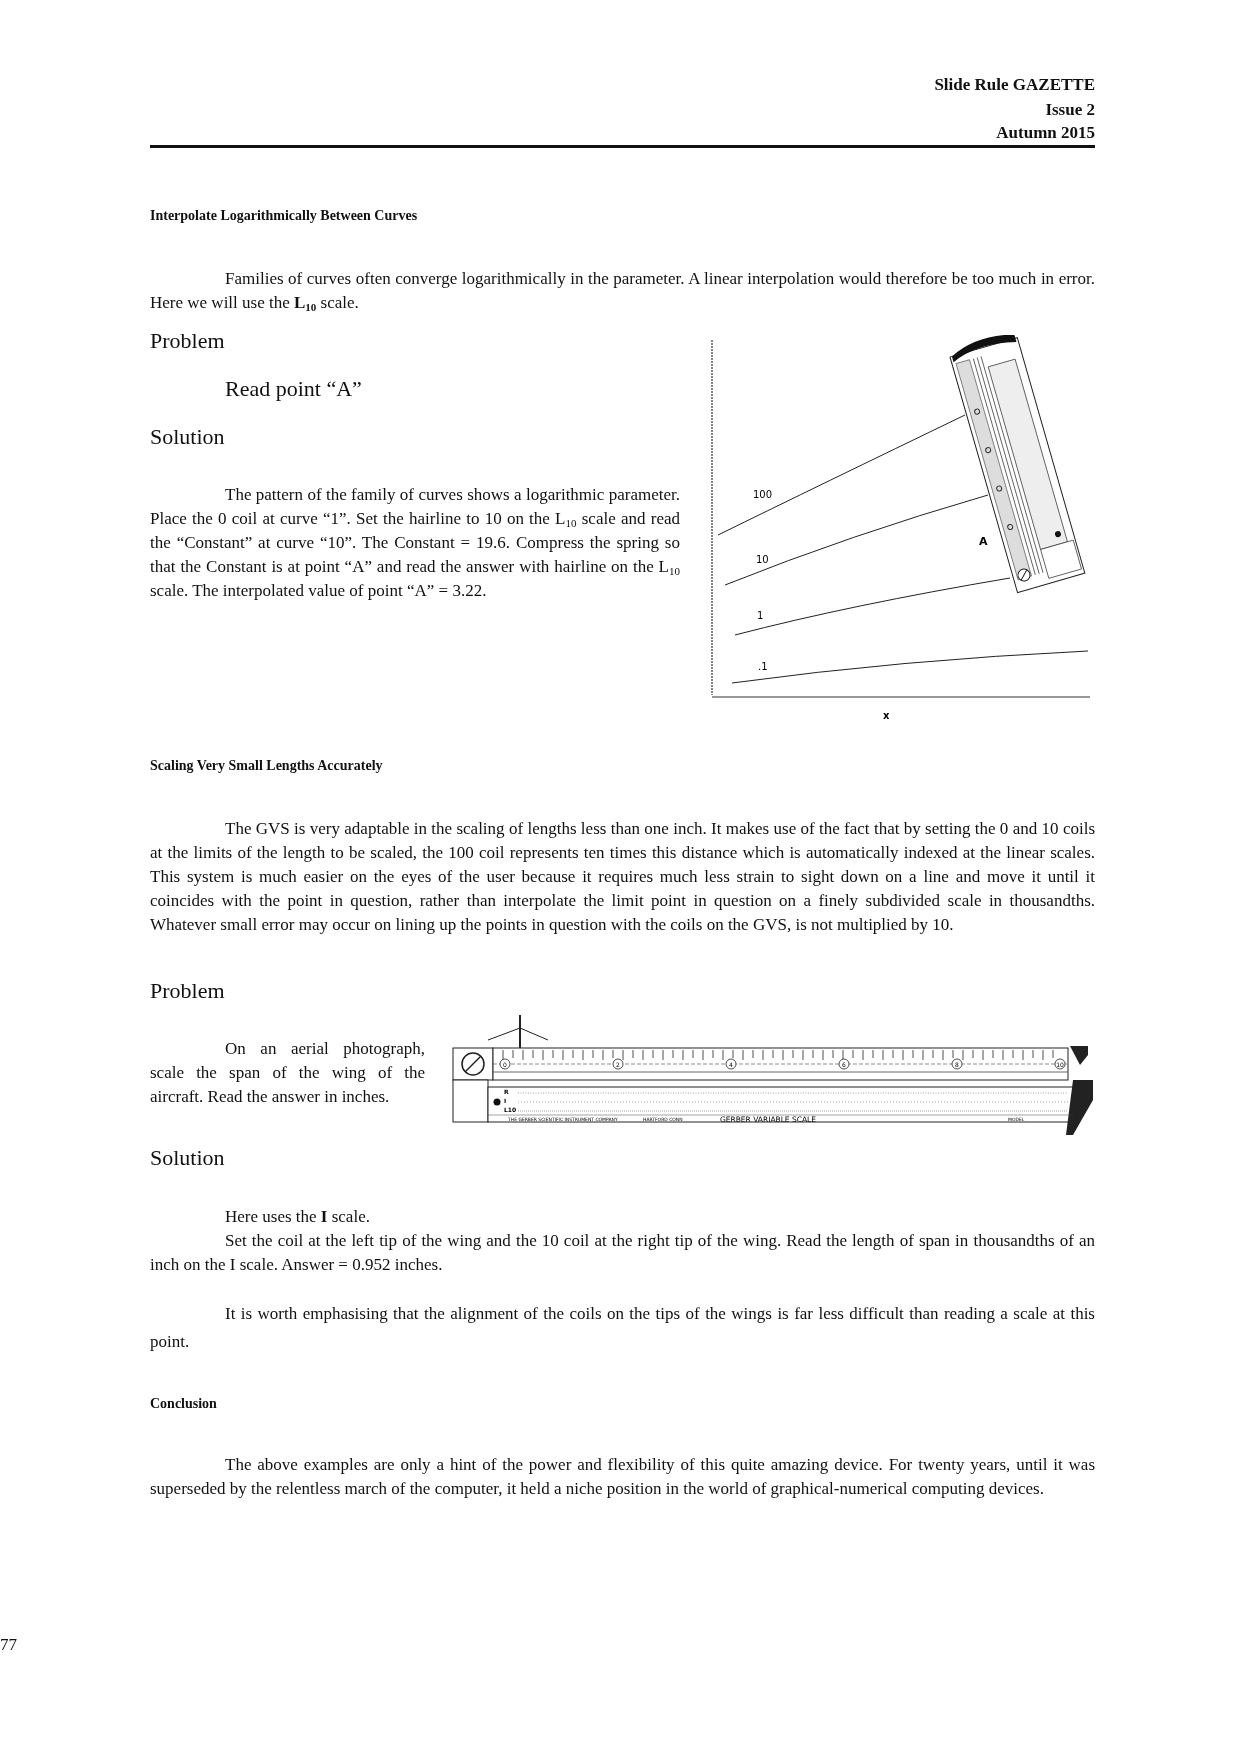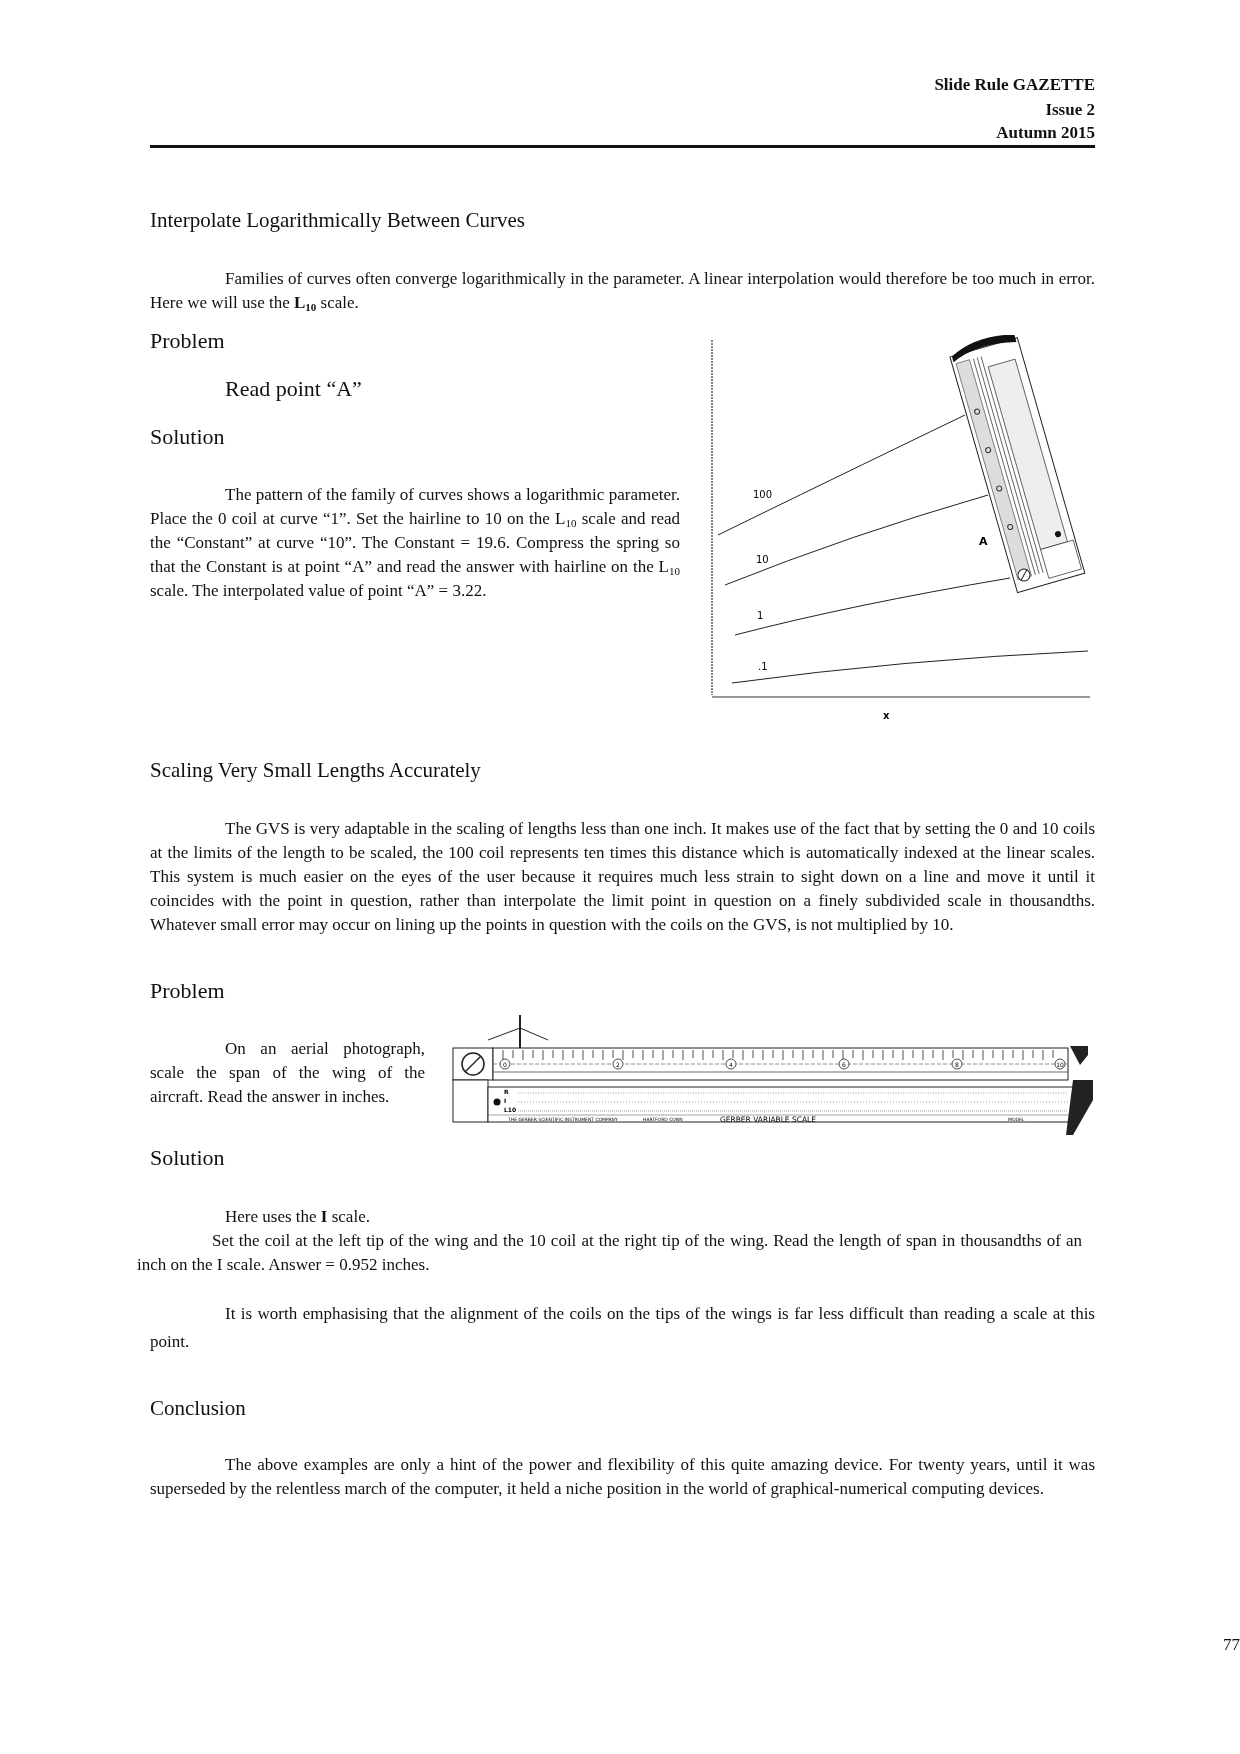--- a/index.html
+++ b/index.html
@@ -1,26 +1,26 @@
 <!DOCTYPE html>
 <html><head>
 <meta charset="utf-8">
 <style>
   html, body { margin: 0; padding: 0; background: #ffffff; }
   body { width: 1240px; height: 1754px; position: relative; overflow: hidden;
          font-family: "Liberation Serif", "DejaVu Serif", serif; color: #111; }
   .abs { position: absolute; }
   .hdr { position: absolute; right: 145px; text-align: right; font-weight: bold; font-size: 17px; line-height: 22px; }
   .rule { position: absolute; left: 150px; width: 945px; height: 3px; background: #111; top: 145px; }
-  .h { position: absolute; left: 150px; font-weight: normal; font-size: 21px; }
+  .h { position: absolute; left: 150px; font-weight: bold; font-size: 14px; }
   .p { position: absolute; font-size: 17px; line-height: 24px; text-align: justify; margin-top: 12px; }
   .ind { text-indent: 75px; }
   .lbl { position: absolute; left: 150px; font-size: 22px; }
   sub { font-size: 11px; vertical-align: -3px; line-height: 0; }
-  .pagenum { position: absolute; left: 0; right: 0; top: 1635px; text-align: right; font-size: 17px; }
+  .pagenum { position: absolute; left: 0; right: 0; top: 1635px; text-align: left; font-size: 17px; }
   svg text { font-family: "DejaVu Sans", sans-serif; }
 </style>
 </head>
 <body>
 
 <div class="hdr" style="top:74px;">Slide Rule GAZETTE</div>
 <div class="hdr" style="top:99px;">Issue 2</div>
 <div class="hdr" style="top:122px;">Autumn 2015</div>
 <div class="rule"></div>
 
@@ -182,19 +182,19 @@
     <g font-size="4.5">
       <text x="60" y="111">THE GERBER SCIENTIFIC INSTRUMENT COMPANY</text>
       <text x="195" y="111">HARTFORD CONN</text>
       <text x="560" y="111">MODEL</text>
     </g>
     <text x="320" y="112" font-size="7.5" text-anchor="middle">GERBER VARIABLE SCALE</text>
   </svg>
 </div>
 
 <div class="p" style="left:225px; width:870px; top:1193px;"><span>Here uses the </span><b>I</b><span> scale.</span></div>
-<div class="p ind" style="left:137px; width:945px; top:1217px;">Set the coil at the left tip of the wing and the 10 coil at the right tip of the wing.  Read the length of span in thousandths of an inch on the I scale.    Answer = 0.952 inches.</div>
+<div class="p ind" style="left:150px; width:945px; top:1217px;">Set the coil at the left tip of the wing and the 10 coil at the right tip of the wing.  Read the length of span in thousandths of an inch on the I scale.    Answer = 0.952 inches.</div>
 <div class="p ind" style="left:150px; width:945px; top:1288px; line-height:28px;">It is worth emphasising that the alignment of the coils on the tips of the wings is far less difficult than reading a scale at this point.</div>
 
 <div class="h" style="top:1396px;text-align:center;">Conclusion</div>
 <div class="p ind" style="left:150px; width:945px; top:1441px;">The above examples are only a hint of the power and flexibility of this quite amazing device. For twenty years, until it was superseded by the relentless march of the computer, it held a niche position in the world of graphical-numerical computing devices.</div>
 
 <div class="pagenum">77</div>
 
 </body></html>

